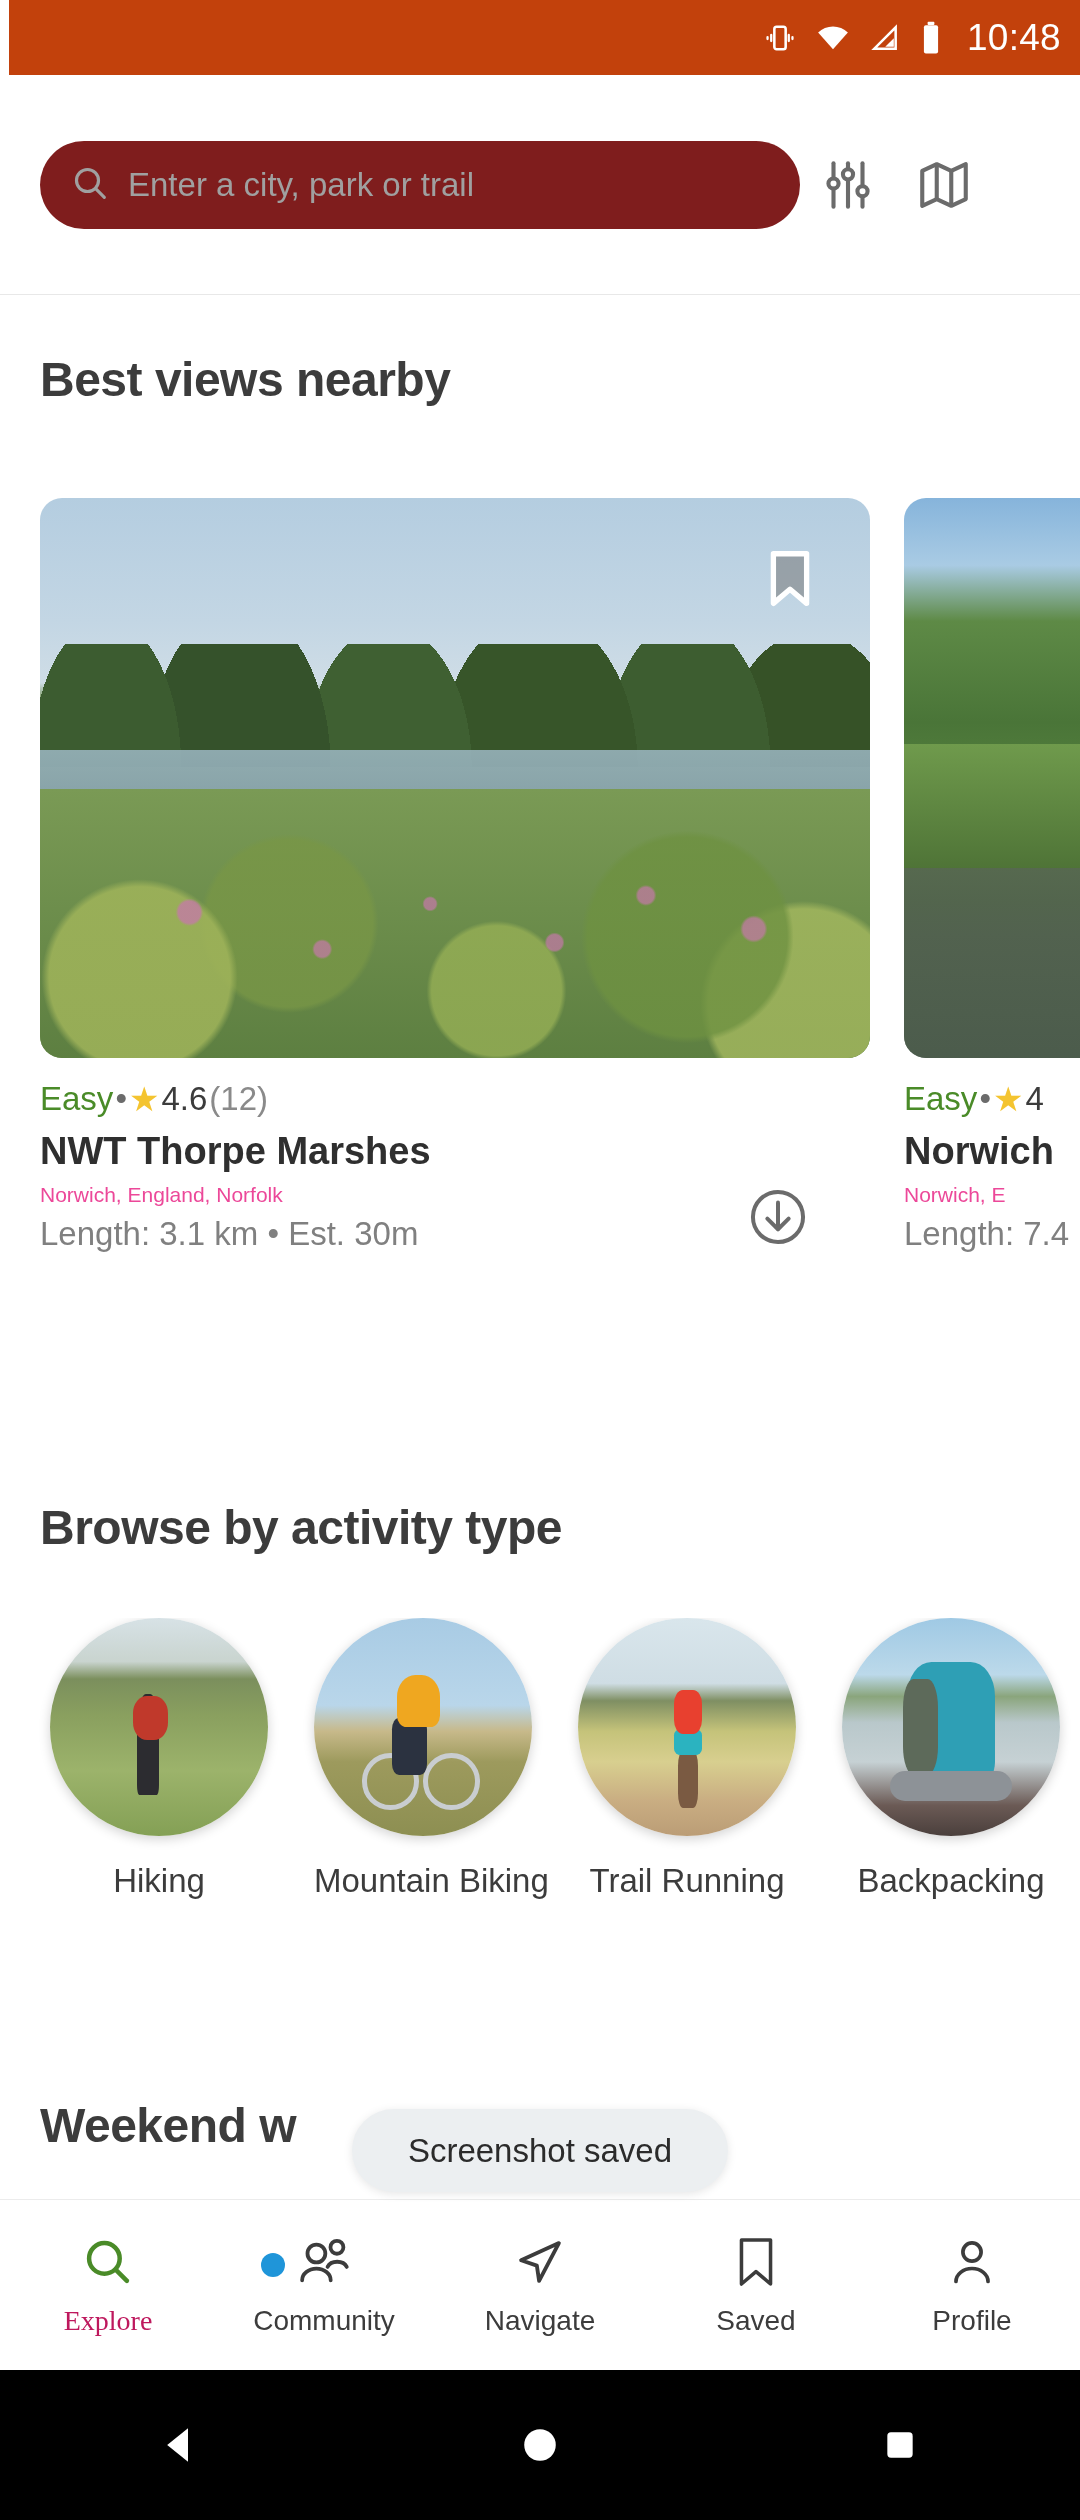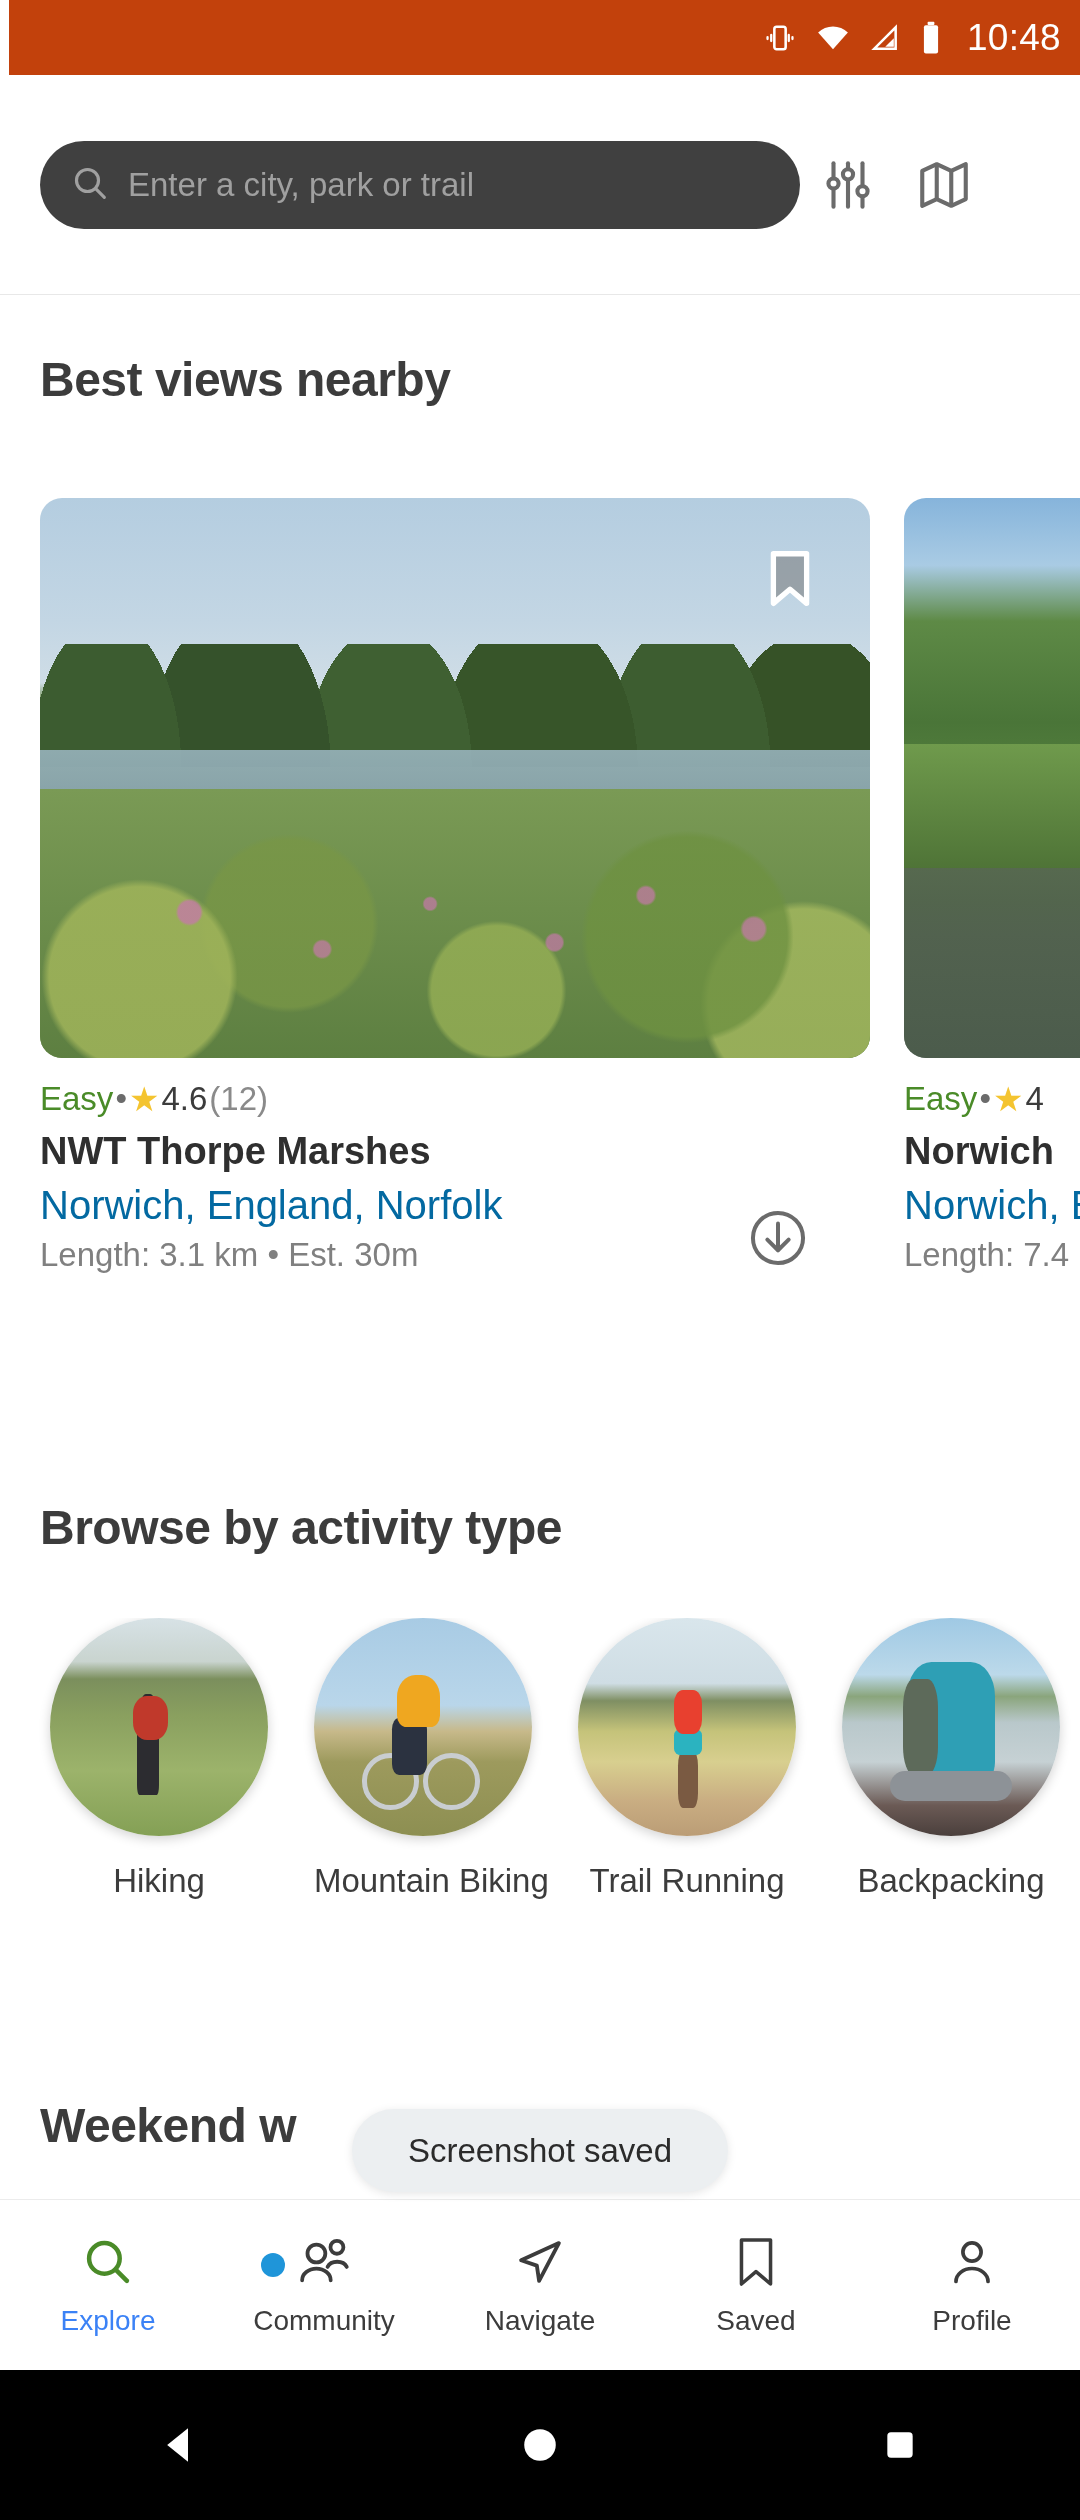--- a/index.html
+++ b/index.html
@@ -23,21 +23,21 @@
     font-family:"Liberation Sans", sans-serif; margin-left:6px;
   }
 
   
   .search-header{
     position:absolute; top:75px; left:0; width:1080px; height:220px;
     background:#ffffff; border-bottom:1px solid #e8e8e8;
     display:flex; align-items:center; padding:0 40px;
   }
   .search-box{
-    flex:0 0 auto; width:760px; height:88px; background:#404040;
+    flex:0 0 auto; width:760px; height:88px; background:#7f1d1d;
     border-radius:44px; display:flex; align-items:center; padding:0 30px;
     gap:18px;
   }
   .search-placeholder{
     color:#a0a0a0; font-size:33px; font-weight:400;
   }
   .header-btn{
     width:96px; height:96px; display:flex; align-items:center;
     justify-content:center; flex:0 0 auto;
   }
@@ -115,21 +115,21 @@
   .difficulty{ color:#4a8b28; }
   .dot-sep{ color:#6b6b6b; }
   .star{ color:#f4c430; font-size:34px; line-height:1; }
   .rating{ color:#3c3c3c; }
   .rating-count{ color:#8a8a8a; }
   .trail-name{
     font-size:38px; font-weight:bold; color:#2f2f2f; margin-top:12px;
     white-space:nowrap;
   }
   .trail-loc{
-    font-size:40px; color:#0369a1; margin-top:10px; white-space:nowrap;
+    font-size:21px; color:#ec4899; margin-top:10px; white-space:nowrap;
   }
   .trail-len{
     font-size:33px; color:#808080; margin-top:8px; white-space:nowrap;
   }
   .download-btn{
     position:absolute; right:60px; bottom:4px;
     width:64px; height:64px;
   }
 
   
@@ -201,21 +201,21 @@
     background:#ffffff; border-top:1px solid #ececec;
     display:flex; align-items:center; z-index:20;
   }
   .nav-item{
     flex:1; display:flex; flex-direction:column; align-items:center;
     justify-content:center; gap:14px; position:relative; height:100%;
   }
   .nav-icon{ height:58px; display:flex; align-items:center; justify-content:center;
     position:relative; }
   .nav-label{ font-size:28px; color:#3c3c3c; }
-  .nav-item.active .nav-label{ color:#3b82f6; }
+  .nav-item.active .nav-label{ color:#be185d;font-family:Liberation Serif, serif; }
   .badge-dot{
     position:absolute; left:-34px; top:20px; width:24px; height:24px;
     border-radius:50%; background:#1f95d9;
   }
 
   
   .android-nav{
     position:absolute; left:0; bottom:0; width:1080px; height:150px;
     background:#000000; display:flex; align-items:center; z-index:40;
   }

